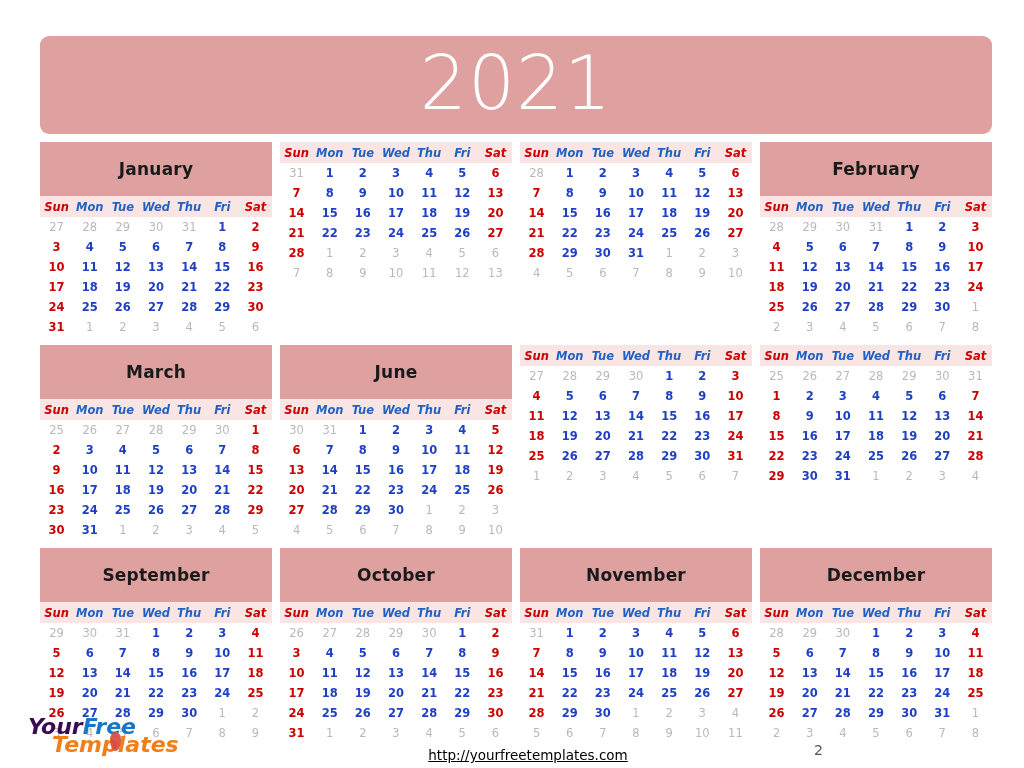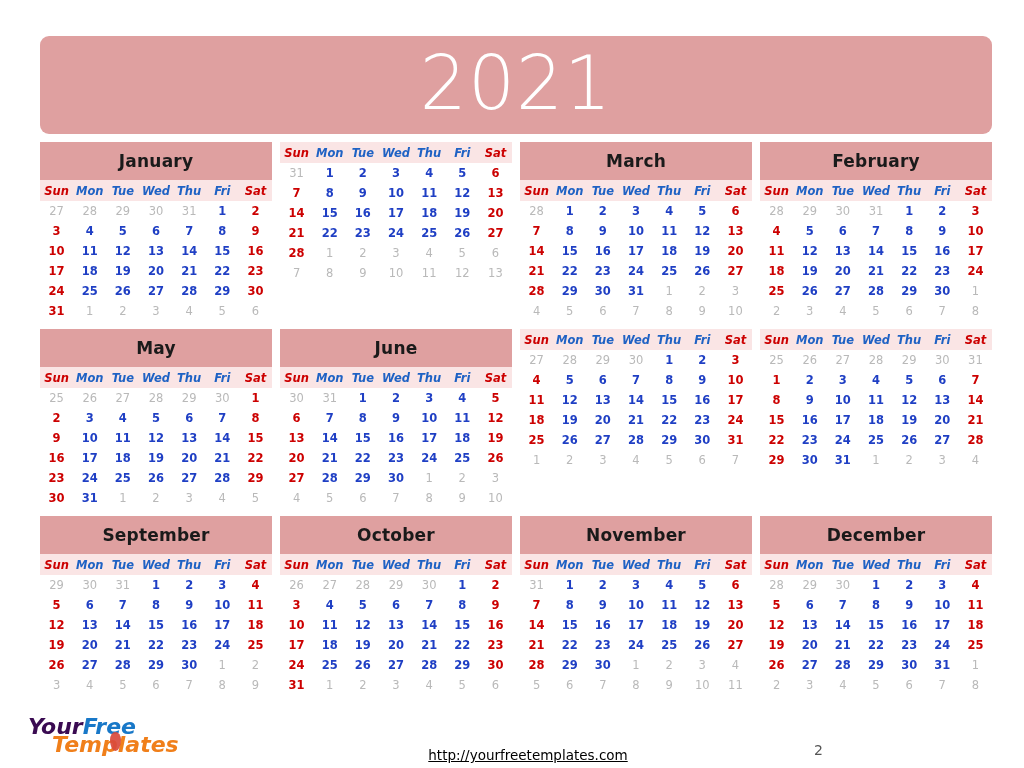--- a/index.html
+++ b/index.html
@@ -56,21 +56,21 @@
     grid-column-gap: 8px;
     grid-row-gap: 8px;
   }
 
   .month-card {
     width: 232px;
     background: #ffffff;
   }
 
   .month-title-bar {
-    height: 38px;
+    height: 54px;
     background: #dfa0a0;
     display: flex;
     align-items: center;
     justify-content: center;
     text-align: center;
   }
   .month-title-bar .month-name {
     color: #1a1a1a;
     font-size: 17px;
     font-weight: bold;
@@ -323,23 +323,20 @@
               <td class="day day-other">9</td>
               <td class="day day-other">10</td>
               <td class="day day-other">11</td>
               <td class="day day-other">12</td>
               <td class="day day-other">13</td>
             </tr>
           </tbody>
         </table>
       </div>
       <div class="month-card">
-        <div class="month-title-bar">
-          <span class="month-name">March</span>
-        </div>
         <table class="month-table">
           <thead class="dow-head">
             <tr>
               <th class="dow-weekend">Sun</th>
               <th class="dow-weekday">Mon</th>
               <th class="dow-weekday">Tue</th>
               <th class="dow-weekday">Wed</th>
               <th class="dow-weekday">Thu</th>
               <th class="dow-weekday">Fri</th>
               <th class="dow-weekend">Sat</th>
@@ -472,21 +469,21 @@
               <td class="day day-other">5</td>
               <td class="day day-other">6</td>
               <td class="day day-other">7</td>
               <td class="day day-other">8</td>
             </tr>
           </tbody>
         </table>
       </div>
       <div class="month-card">
         <div class="month-title-bar">
-          <span class="month-name">May</span>
+          <span class="month-name">March</span>
         </div>
         <table class="month-table">
           <thead class="dow-head">
             <tr>
               <th class="dow-weekend">Sun</th>
               <th class="dow-weekday">Mon</th>
               <th class="dow-weekday">Tue</th>
               <th class="dow-weekday">Wed</th>
               <th class="dow-weekday">Thu</th>
               <th class="dow-weekday">Fri</th>

